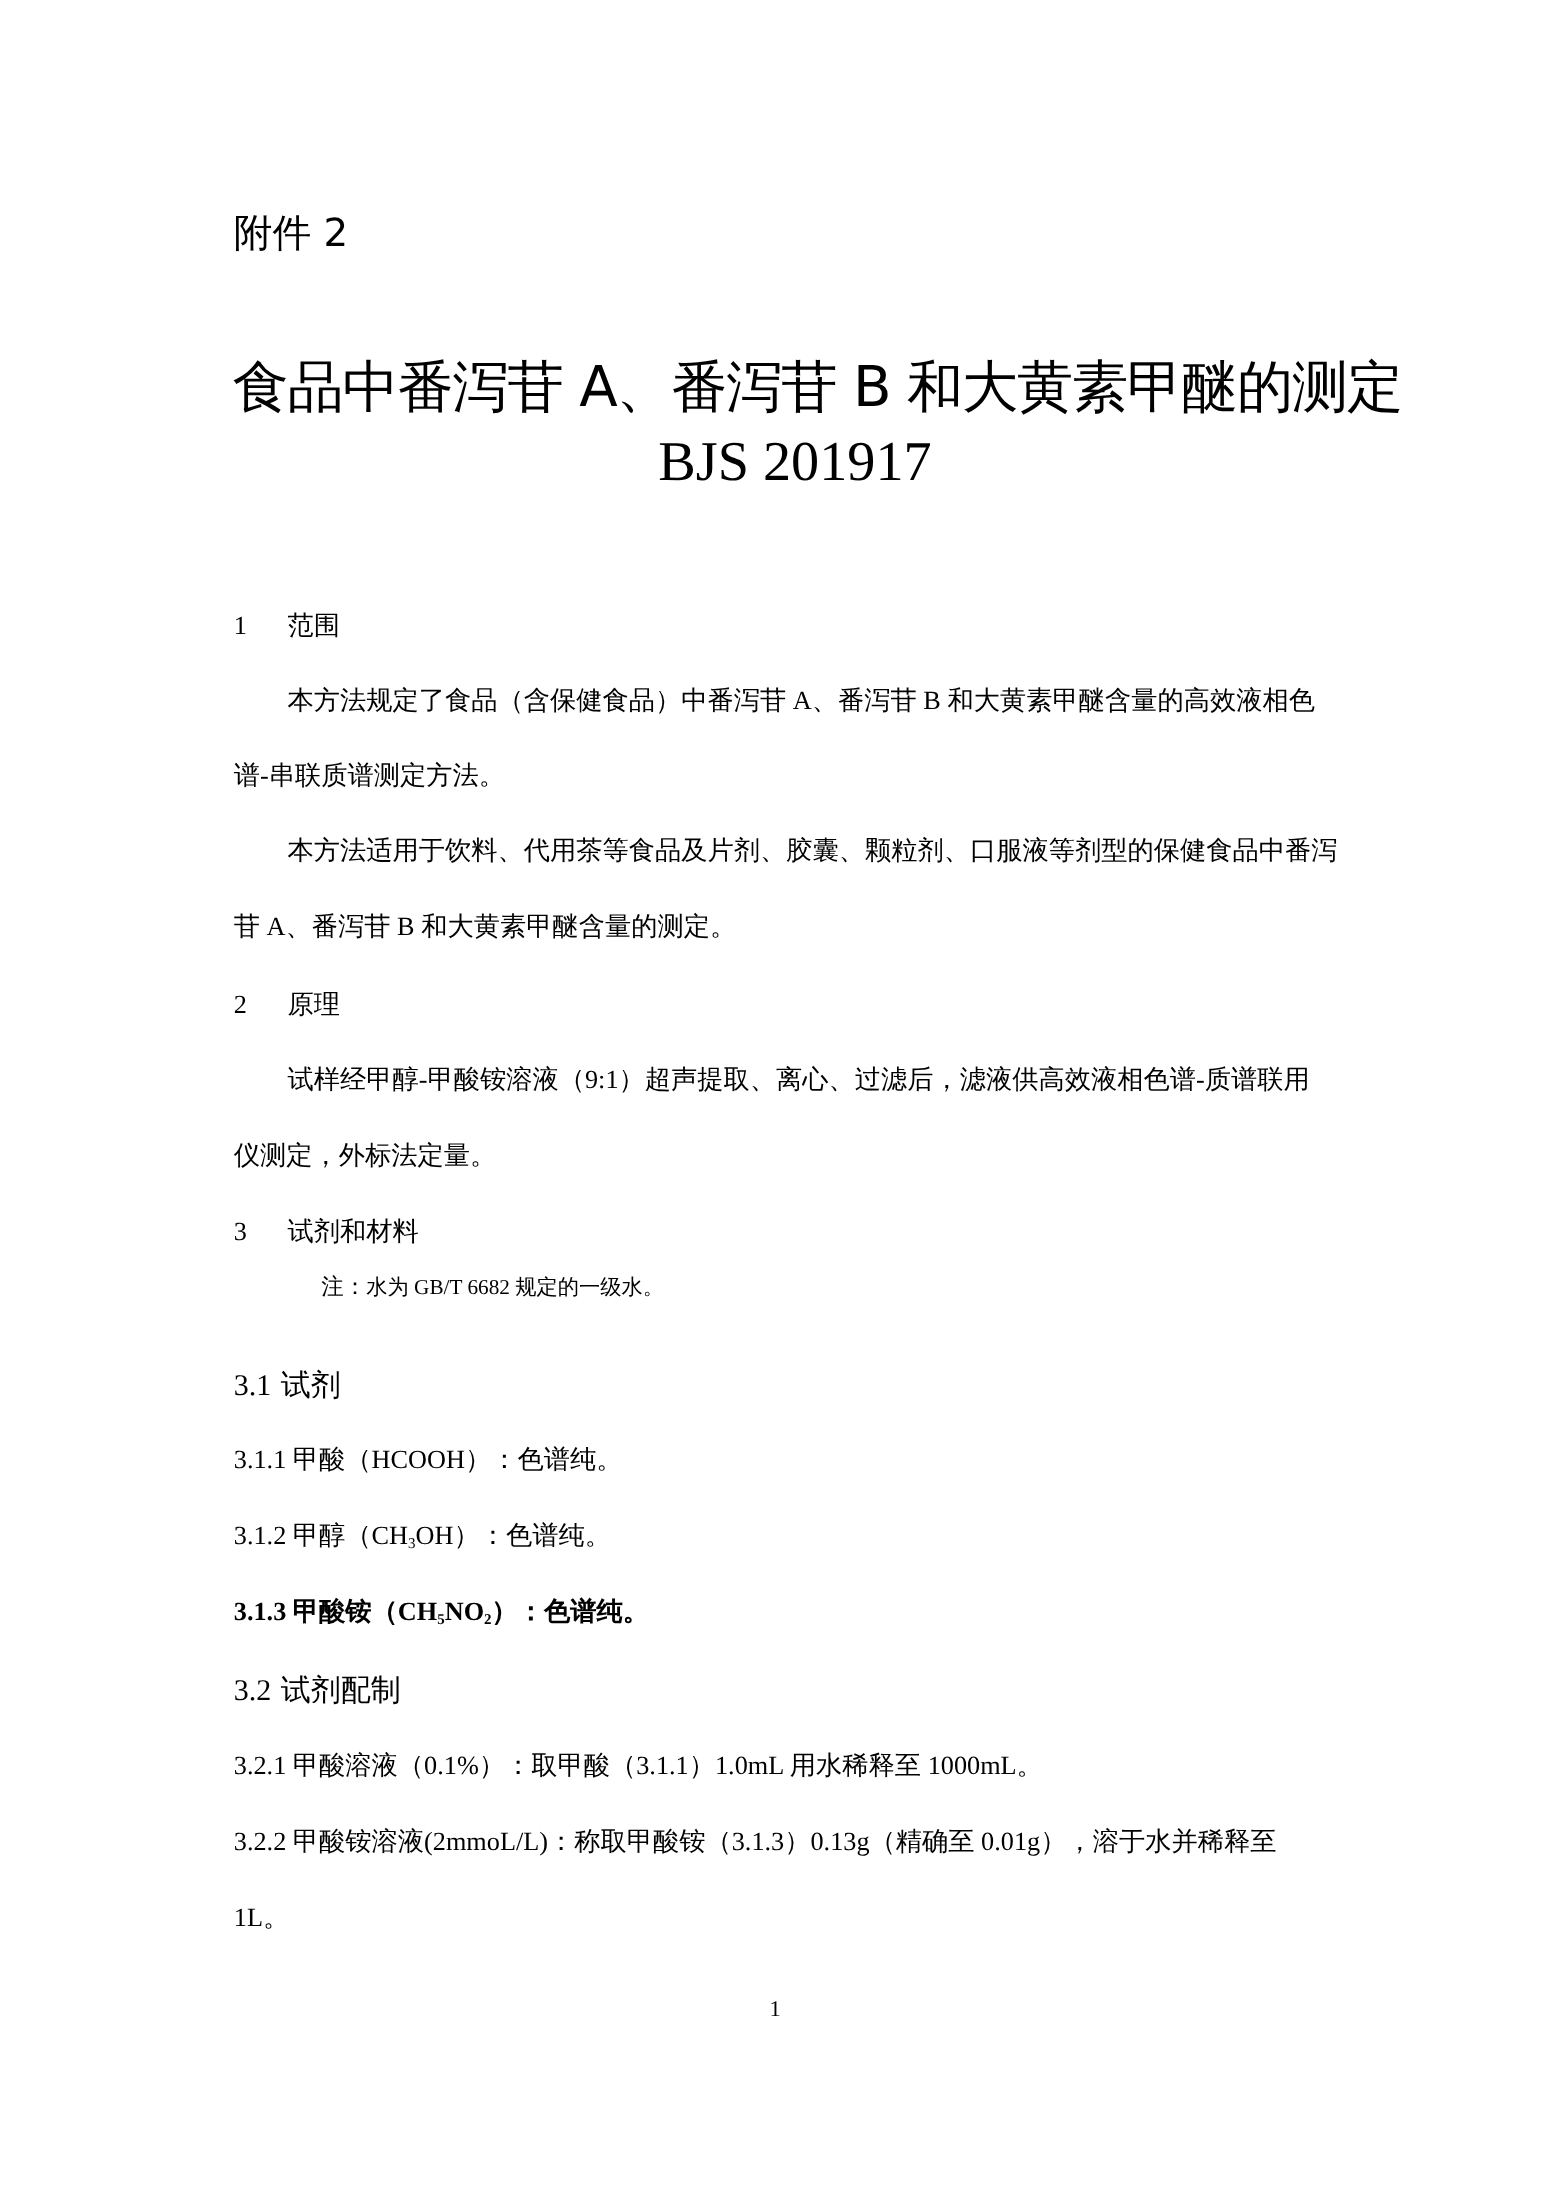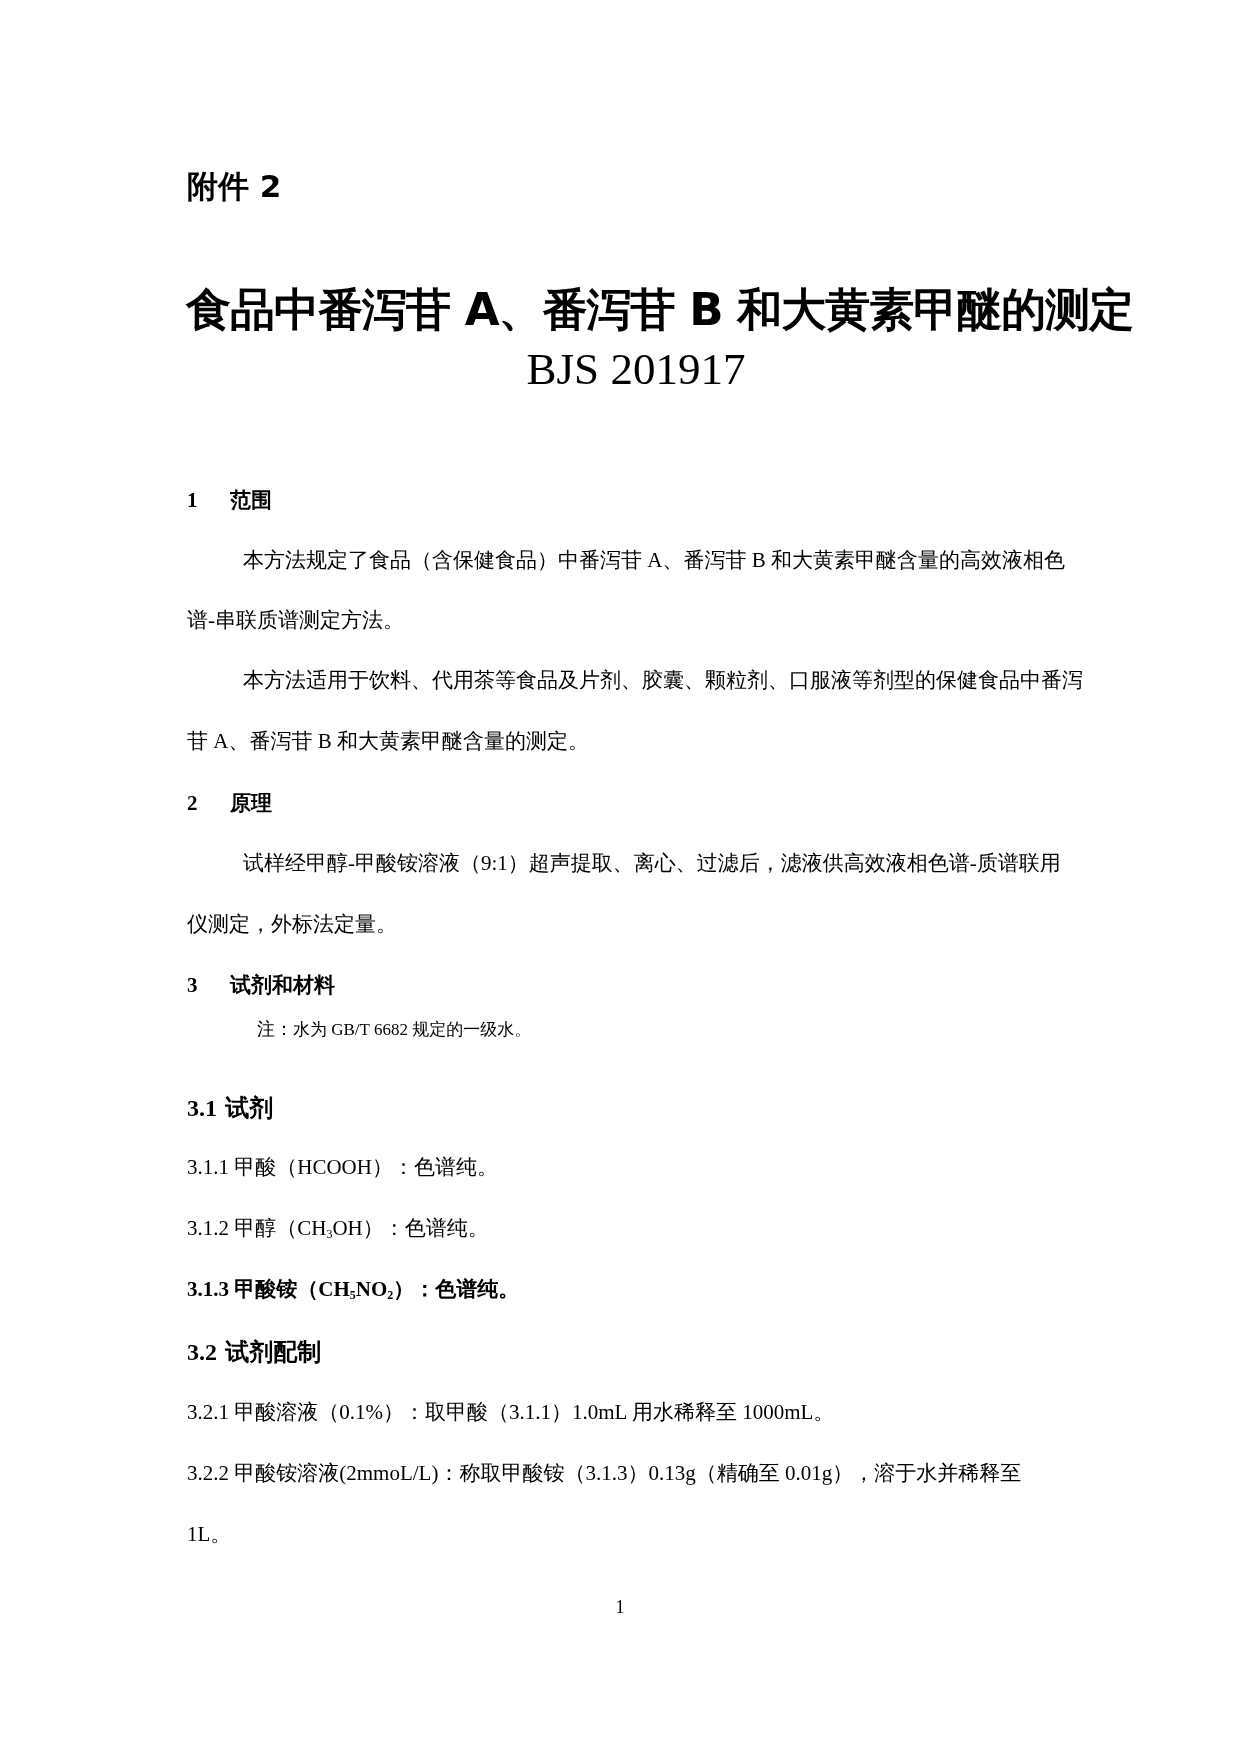--- a/index.html
+++ b/index.html
@@ -1,27 +1,27 @@
 <!DOCTYPE html>
 <html><head>
   <meta charset="utf-8">
   <style>
     html, body { margin: 0; padding: 0; background: #ffffff; }
     body { width: 1240px; height: 1754px; position: relative; overflow: hidden; color: #000; }
     .serif { font-family: "Liberation Serif", "DejaVu Serif", serif; }
-    .sans { font-family: "DejaVu Sans", "Liberation Sans", sans-serif; font-weight: bold; }
+    .sans { font-family: "DejaVu Sans", "Liberation Sans", sans-serif; }
     .abs { position: absolute; white-space: nowrap; }
     #attachment { left: 187px; top: 166px; font-size: 31px; }
     .title { left: 16px; width: 1240px; text-align: center; font-size: 45px; }
     #title-line1 { top: 280px; left: 186px; width: 900px; text-align: left; letter-spacing: -1px; }
     #title-line2 { top: 343px; }
     .h1 { left: 187px; font-size: 21px; }
     .h1 .num { display: inline-block; width: 43px; font-family: "Liberation Serif", serif; }
     .body { font-size: 21px; left: 187px; }
-    .indent { left: 243px; }
+    .indent { left: 230px; }
     .note { left: 224px; font-size: 17px; }
     .note .lbl { font-family: "DejaVu Sans", sans-serif; font-size: 18px; }
     .h2 { left: 187px; font-size: 24px; }
     .h2 .num { font-family: "Liberation Serif", serif; }
     sub { font-size: 12px; vertical-align: -3px; line-height: 0; }
     #page-number { left: 0; width: 1240px; text-align: center; top: 1597px; font-size: 18px; }
   </style>
 </head>
 <body>
 

